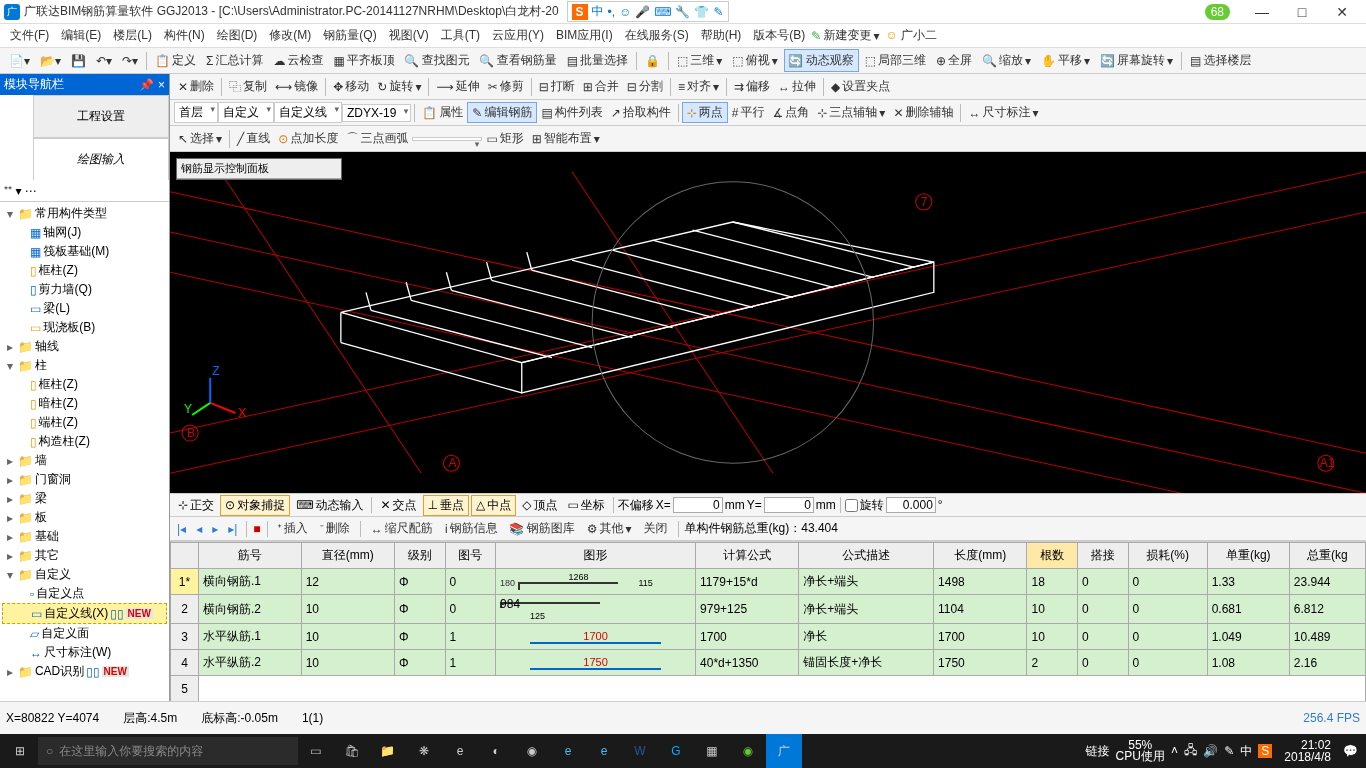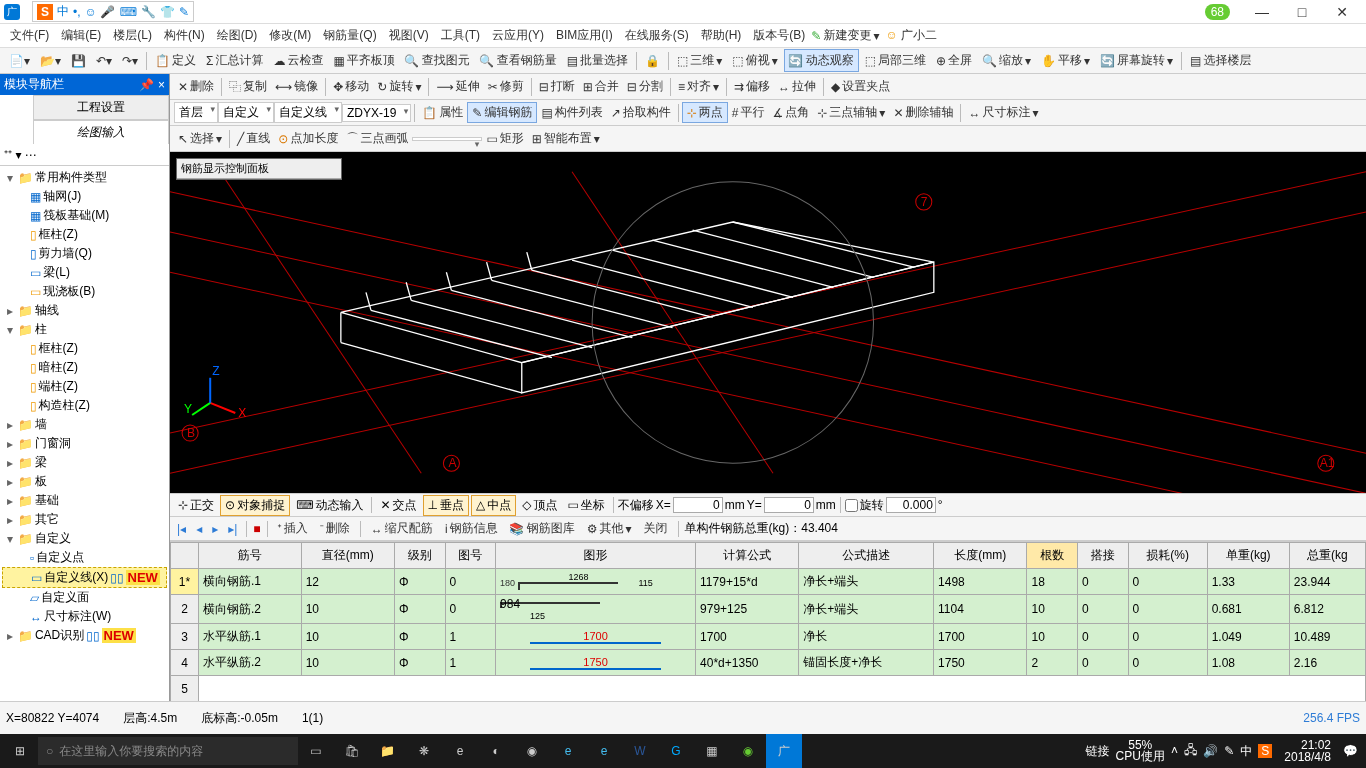--- a/index.html
+++ b/index.html
@@ -33,29 +33,29 @@
 .toolbar .active { background: #d6e8ff; border: 1px solid #7aa7e0; }
 .orange { color: #d97700; }
 
 
 .main { flex: 1; display: flex; min-height: 0; }
 
 
 .nav { width: 170px; display: flex; flex-direction: column; border-right: 1px solid #999; }
 .nav-header { background: #0066d6; color: #fff; padding: 2px 4px; display: flex; align-items: center; font-size: 11px; }
 .nav-header .pin { margin-left: auto; }
-.nav-tab { padding: 3px 6px; text-align: center; border: 1px solid #ccc; background: #eee; margin-left: 33px; }
+.nav-tab { padding: 12px 6px; text-align: center; border: 1px solid #ccc; background: #eee; margin-left: 33px; }
 .nav-tab.active { background: #fff; border-bottom: none; font-style: italic; }
 .nav-tools { padding: 2px 4px; border-bottom: 1px solid #ccc; }
 .tree { flex: 1; overflow: auto; padding: 2px; font-size: 12px; }
 .tree .node { padding: 1px 2px; display: flex; align-items: center; gap: 2px; white-space: nowrap; }
 .tree .toggle { width: 12px; text-align: center; color: #666; }
 .tree .folder { color: #d9a23d; }
 .tree .selected { background: #fff3a0; border: 1px dashed #c9a400; }
-.tree .new-badge { background: #fde047; color: #d00; font-size: 13px; padding: 0 2px; font-weight: bold; }
+.tree .new-badge { background: #e5e5e5; color: #d00; font-size: 10px; padding: 0 2px; font-weight: bold; }
 .nav-bottom-tabs { border-top: 1px solid #ccc; }
 .nav-bottom-tabs div { padding: 3px 6px; text-align: center; border-bottom: 1px solid #ccc; background: #eee; }
 
 
 .right-panel { flex: 1; display: flex; flex-direction: column; min-width: 0; }
 
 
 .subbar { height: 26px; display: flex; align-items: center; padding: 0 4px; background: #f5f5f5; border-bottom: 1px solid #ccc; }
 .subbar .btn { padding: 2px 4px; color: #333; display: flex; align-items: center; gap: 2px; white-space: nowrap; }
 .subbar .sep { width: 1px; height: 18px; background: #bbb; margin: 0 3px; }
@@ -106,20 +106,21 @@
 .taskbar .search { flex: 0 0 260px; background: #2b2b2b; height: 28px; display: flex; align-items: center; padding: 0 8px; color: #888; gap: 6px; }
 .taskbar .tray { margin-left: auto; display: flex; align-items: center; gap: 6px; padding-right: 6px; }
 .taskbar .clock { text-align: right; font-size: 11px; line-height: 12px; padding: 0 6px; }
 .taskbar .perf { font-size: 10px; line-height: 11px; text-align: center; }
 </style>
 </head>
 <body>
 
 <div class="titlebar">
   <div class="icon">广</div>
+  <div class="title">广联达BIM钢筋算量软件 GGJ2013 - [C:\Users\Administrator.PC-20141127NRHM\Desktop\白龙村-20</div>
   <div class="ime-bar">
     <div class="s-icon">S</div>
     <span>中</span>
     <span>•,</span>
     <span>☺</span>
     <span>🎤</span>
     <span>⌨</span>
     <span>🔧</span>
     <span>👕</span>
     <span>✎</span>

